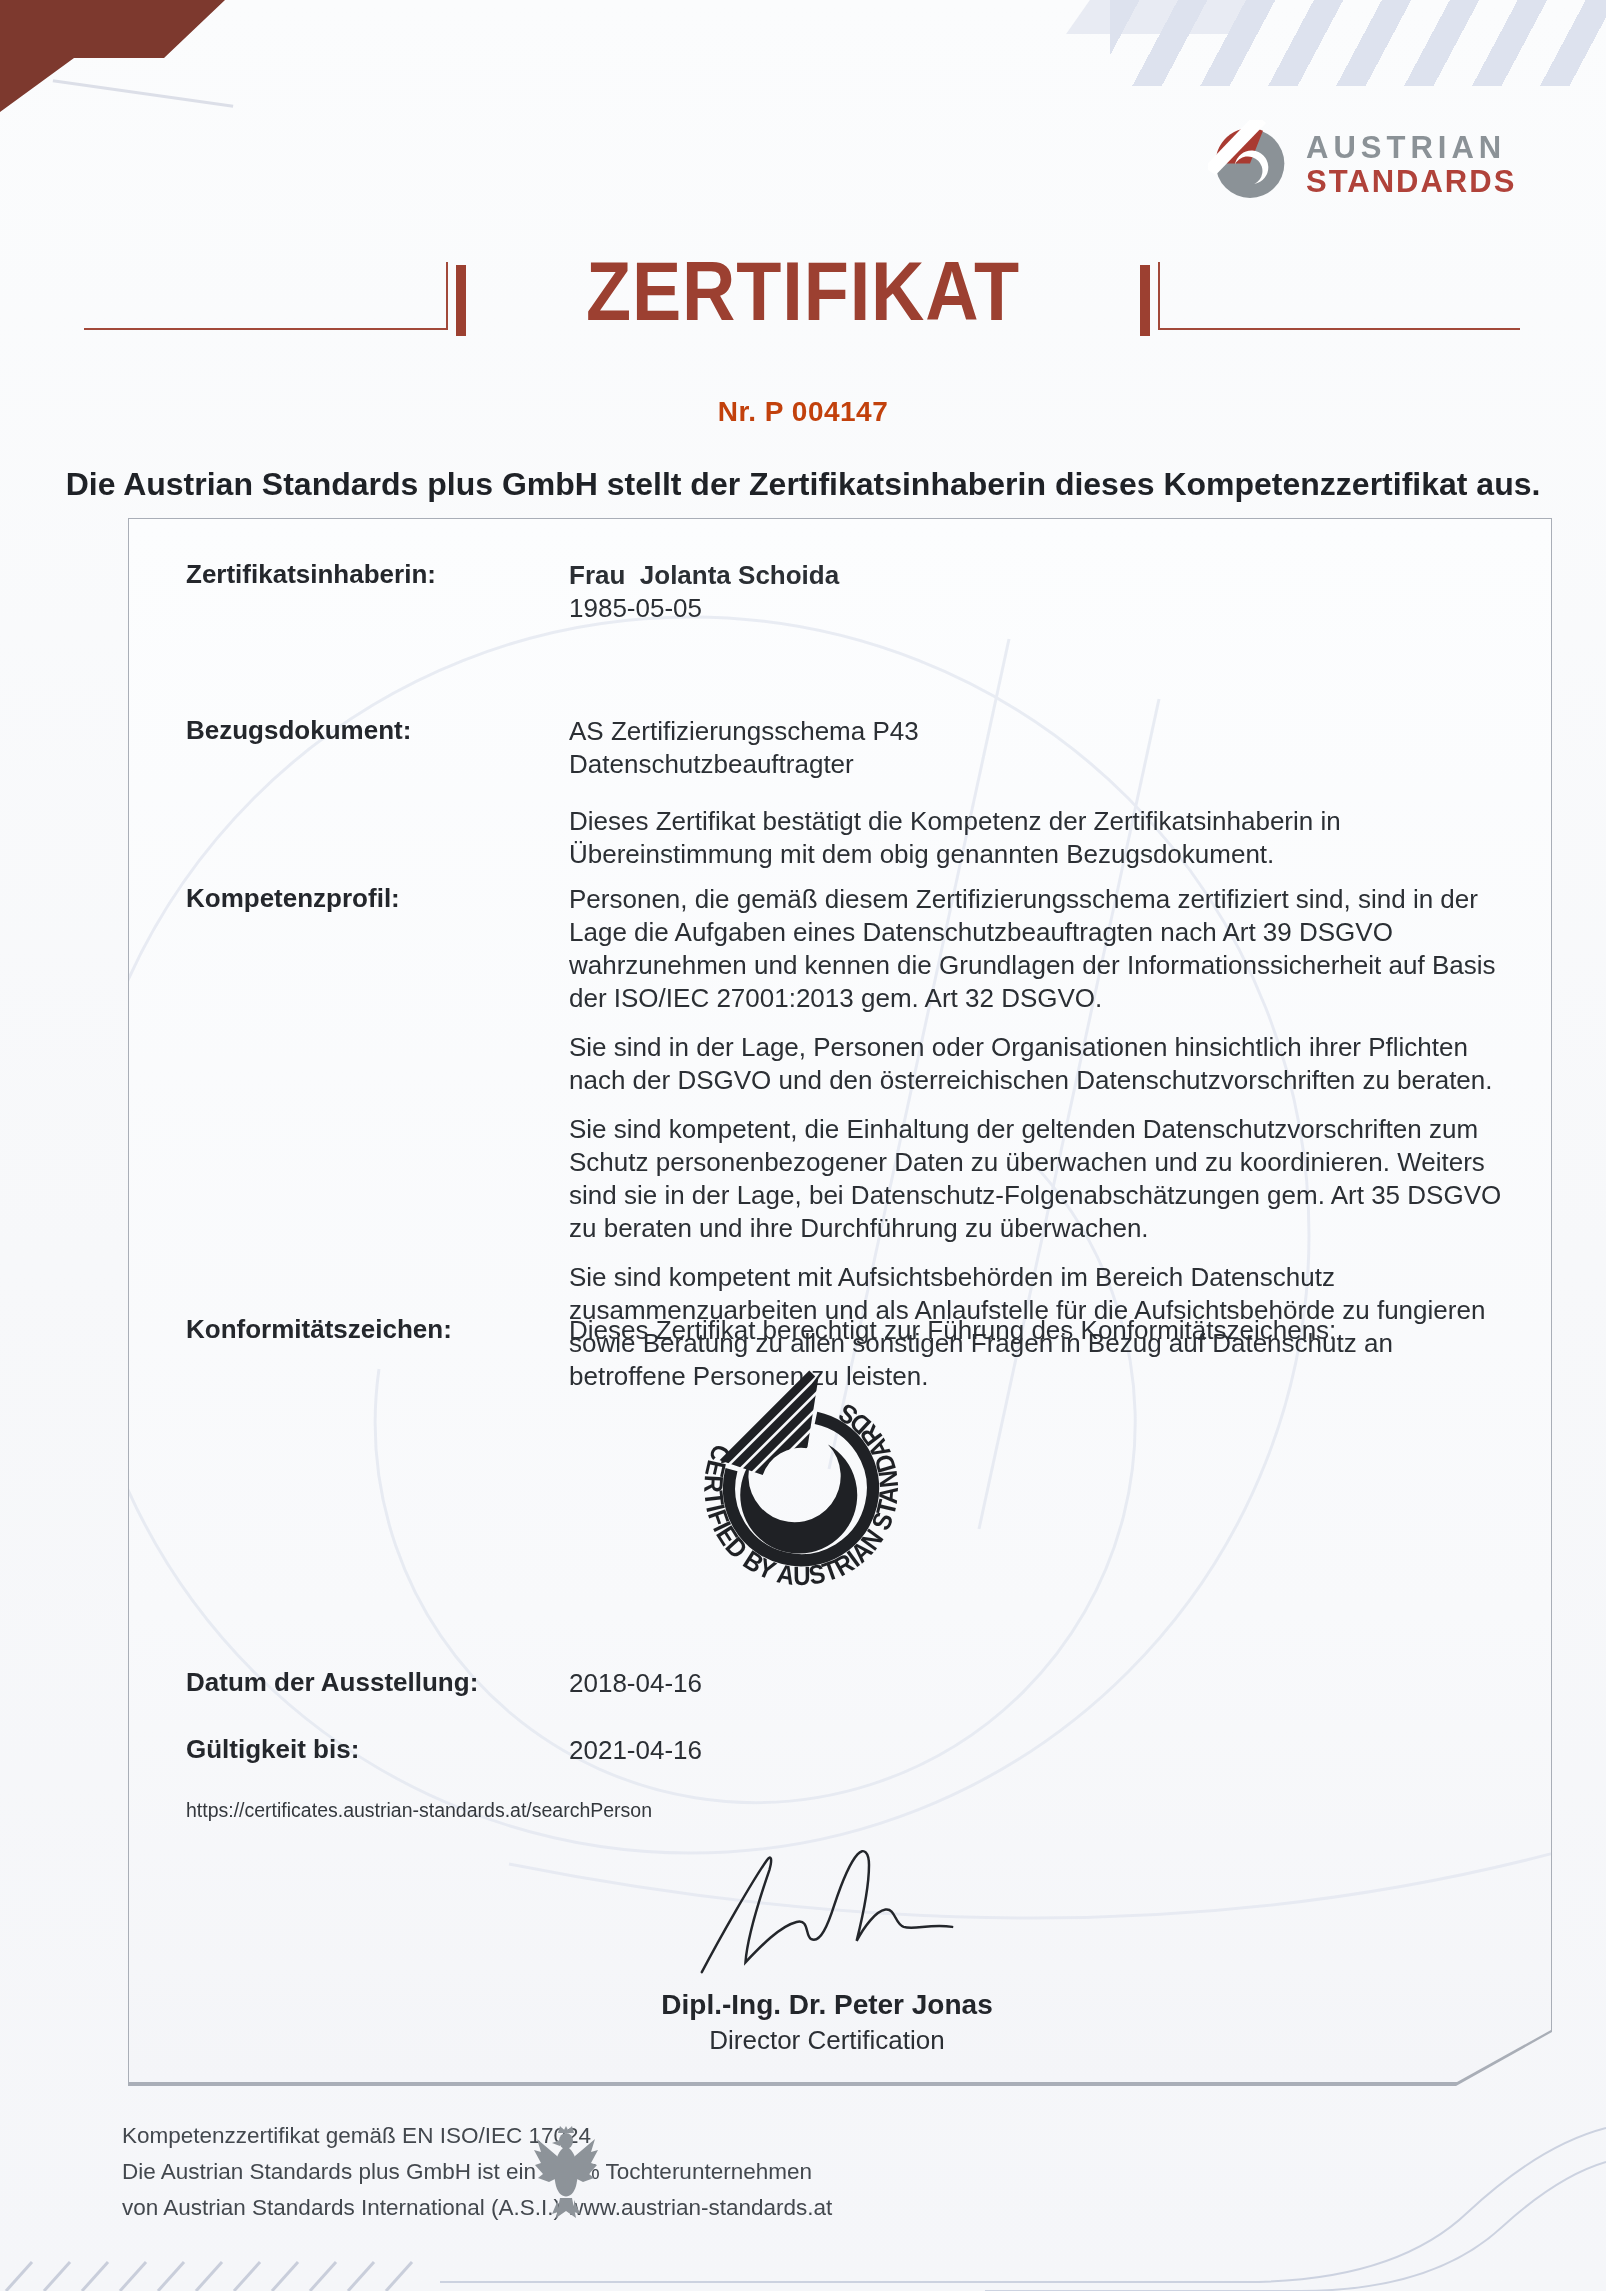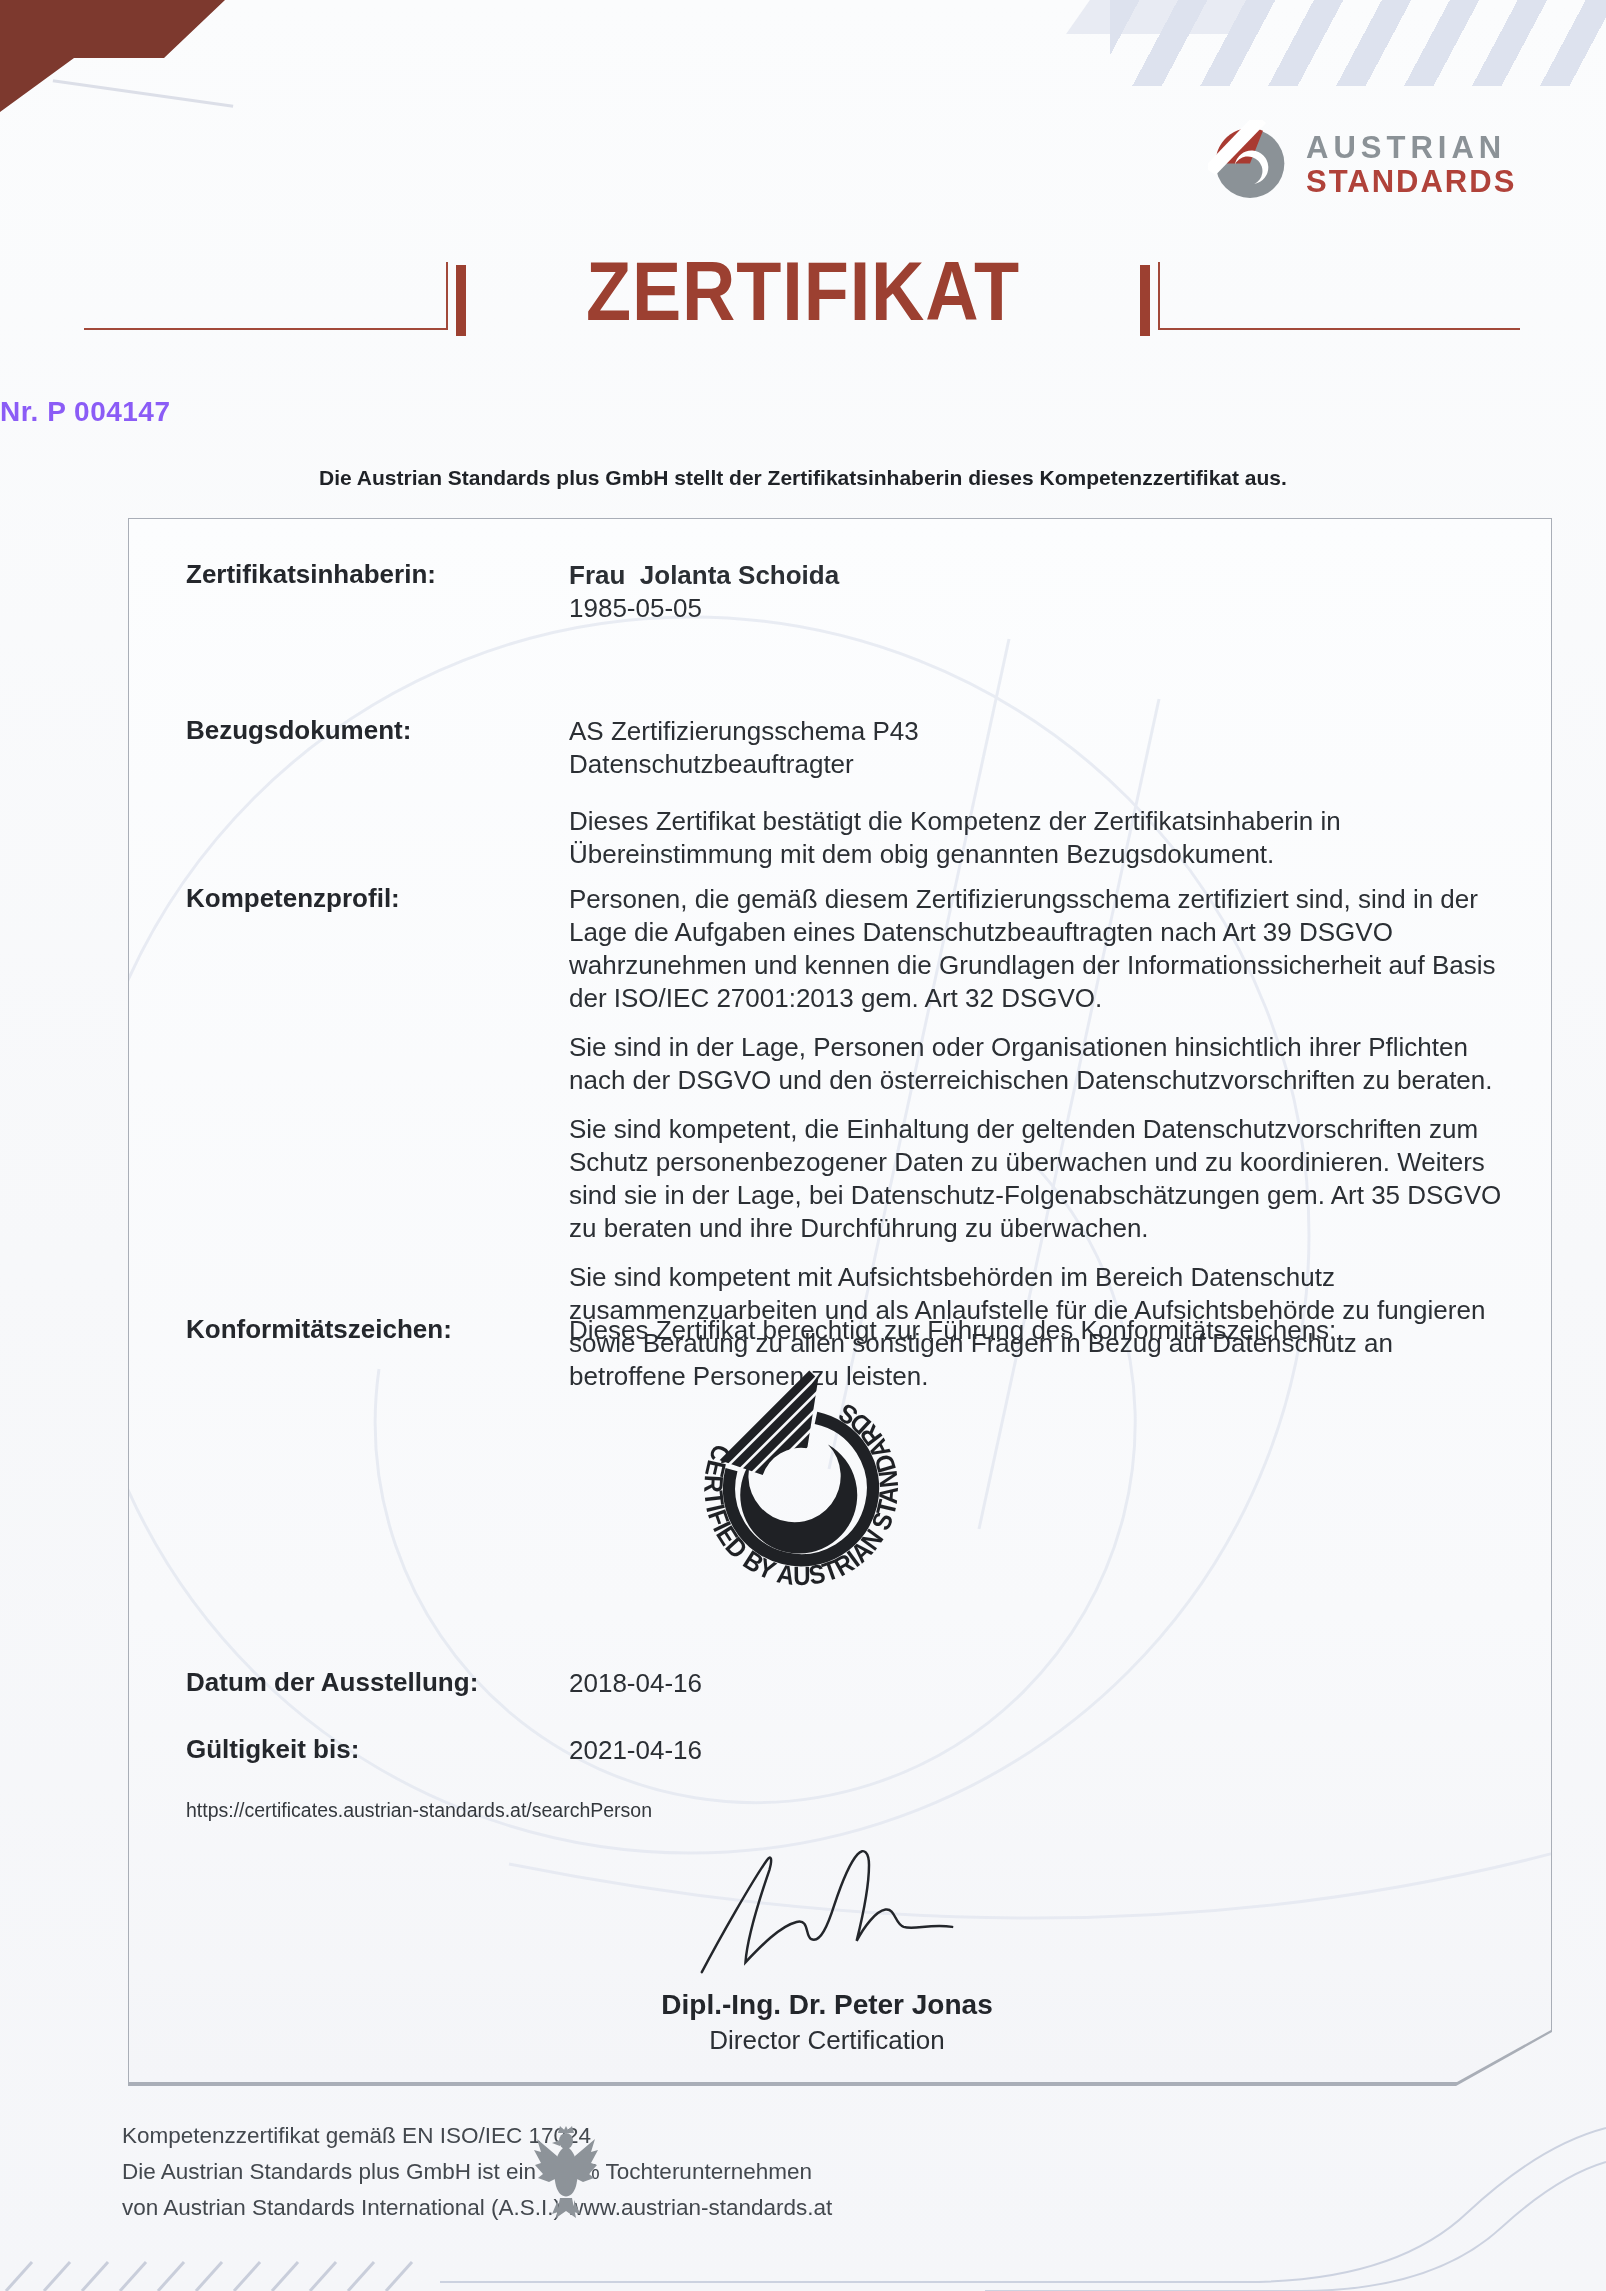--- a/index.html
+++ b/index.html
@@ -28,24 +28,24 @@
   
   .title-hline-left{position:absolute;left:84px;top:328px;width:364px;height:2px;background:#a2493a;}
   .title-vthin-left{position:absolute;left:446px;top:262px;width:2px;height:68px;background:#a2493a;}
   .title-vbar-left{position:absolute;left:456px;top:265px;width:10px;height:71px;background:#9c4031;}
   .title-vbar-right{position:absolute;left:1140px;top:265px;width:10px;height:71px;background:#9c4031;}
   .title-vthin-right{position:absolute;left:1158px;top:262px;width:2px;height:68px;background:#a2493a;}
   .title-hline-right{position:absolute;left:1158px;top:328px;width:362px;height:2px;background:#a2493a;}
   .cert-title{position:absolute;left:0;right:0;top:250px;text-align:center;
     font-size:82px;font-weight:bold;color:#9c4031;letter-spacing:1px;
     transform:scaleX(.9) scaleY(1.02);line-height:1;}
-  .cert-number{position:absolute;left:0;right:0;top:396px;text-align:left;
-    font-size:28px;font-weight:bold;color:#8b5cf6;letter-spacing:.5px;}
+  .cert-number{position:absolute;left:0;right:0;top:396px;text-align:center;
+    font-size:28px;font-weight:bold;color:#c2410c;letter-spacing:.5px;}
   .intro{position:absolute;left:0;right:0;top:466px;text-align:center;
-    font-size:21px;font-weight:bold;color:#1f2227;}
+    font-size:32px;font-weight:bold;color:#1f2227;}
   
   .box-outer{position:absolute;left:92px;top:518px;width:1424px;height:1568px;
     background:#a9aeb7;
     clip-path:polygon(0 0,100% 0,100% calc(100% - 54px),calc(100% - 96px) 100%,0 100%);margin-left:36px;}
   .box-inner{position:absolute;left:1px;top:1px;right:1px;bottom:4px;
     background:linear-gradient(180deg,#fcfdfe 0%,#f8f9fb 70%,#f4f5f8 100%);
     clip-path:polygon(0 0,100% 0,100% calc(100% - 52px),calc(100% - 94px) 100%,0 100%);}
   .watermark{position:absolute;left:0;top:0;width:1422px;height:1563px;pointer-events:none;}
   .row{position:absolute;left:57px;right:36px;}
   .row-label{position:absolute;left:0;top:0;font-weight:bold;font-size:26px;color:#24272c;}

